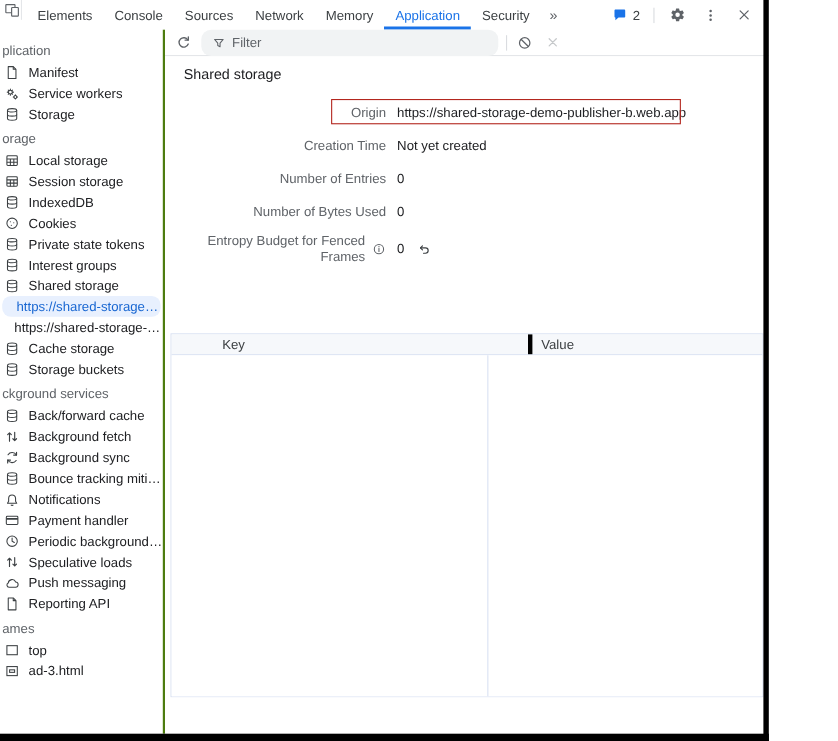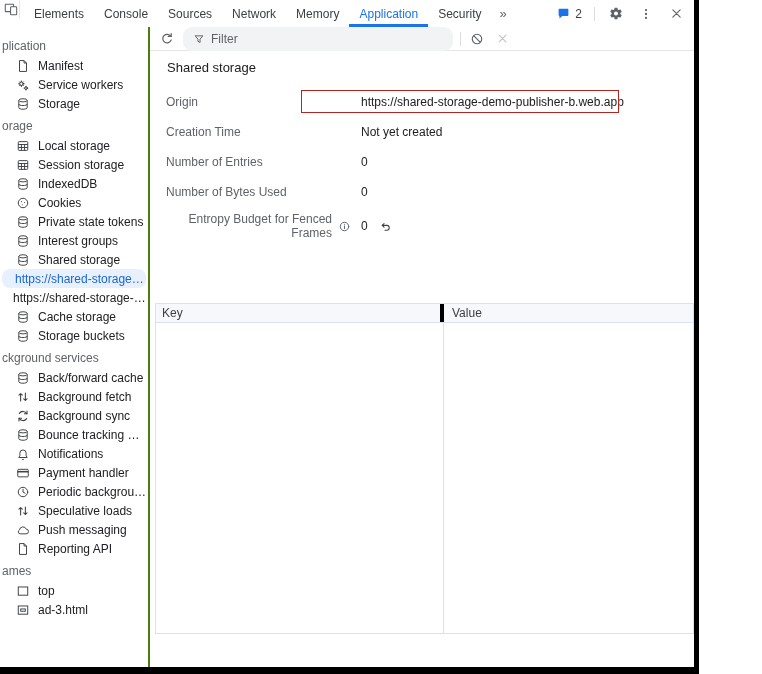--- a/index.html
+++ b/index.html
@@ -20,50 +20,50 @@
   .issues { display:flex; align-items:center; gap:5px; color:#3c4043; }
   .icon-btn { display:flex; align-items:center; justify-content:center; width:18px; height:18px; cursor:default; }
   .vsep { width:1px; height:14px; background:#dadce0; }
 
   
   .body { display:flex; height:640px; }
   .sidebar { width:150px; flex:0 0 150px; border-right:2px solid #4d7c0f; padding-top:10px;
              overflow:hidden; }
   .section-header { margin-top:4px; height:19px; line-height:19px; padding-left:2px; color:#5f6368; white-space:nowrap; }
   .section-header.first { margin-top:0; }
-  .tree-item { display:flex; align-items:center; height:19px; gap:8px; padding-left:16px;
+  .tree-item { display:flex; align-items:center; height:19px; gap:8px; padding-left:4px;
                white-space:nowrap; cursor:default; }
   .tree-item.child { padding-left:13px; }
   .tree-item.selected { background:#e8f0fe; border-radius:8px; margin:0 2px; color:#1967d2; }
   .tree-label { overflow:hidden; text-overflow:ellipsis; }
 
   
   .main { flex:1; display:flex; flex-direction:column; background:#fff; min-width:0; }
   .main-toolbar { height:24px; flex:0 0 24px; border-bottom:1px solid #e4e6e9; display:flex;
                   align-items:center; padding:0 8px; gap:7px; }
   .filter-pill { width:270px; height:17px; background:#f1f3f4; border-radius:9px; display:flex;
                  align-items:center; padding:12px 9px; gap:5px; }
   .filter-pill input { flex:1; border:none; outline:none; background:transparent; font:12px "Liberation Sans",sans-serif; color:#202124; }
   .filter-pill input::placeholder { color:#5f6368; }
   .dim { opacity:.45; }
 
   .main-title { font-size:13px; font-weight:400; color:#202124; padding:9px 0 0 17px; line-height:16px; }
 
   .metadata { padding:16px 0 0 16px; }
   .md-row { position:relative; display:grid; grid-template-columns:185px auto; column-gap:10px;
             height:20px; align-items:center; margin-bottom:10px; }
-  .md-label { display:flex; align-items:center; gap:5px; color:#5f6368; text-align:right; }
+  .md-label { display:flex; justify-content:flex-end; align-items:center; gap:5px; color:#5f6368; text-align:right; }
   .md-value { display:flex; align-items:center; gap:11px; color:#202124; }
   .red-box { position:absolute; left:135px; top:-2px; width:318px; height:23px;
              border:1.5px solid #b3261e; pointer-events:none; }
 
   .datagrid { margin:61px 5px 0 5px; border:1px solid #d9e1f2; height:331px; display:flex; flex-direction:column; }
   .dg-header { height:19px; flex:0 0 19px; background:#f6f8fb; border-bottom:1px solid #d9e1f2; display:flex; }
   .dg-col { padding:2px 6px; color:#3c4043; }
-  .dg-col.key { width:288px; flex:0 0 288px; border-right:4px solid #000000; }
+  .dg-col.key { width:288px; flex:0 0 288px; border-right:4px solid #000000;margin-left:40px; }
   .dg-col.value { flex:1; padding-left:8px; }
   .dg-body { flex:1; position:relative; background:#fff; }
   .dg-divider { position:absolute; left:287px; top:0; bottom:0; width:1px; background:#d9e1f2; }
 
   .footer-space { flex:1; background:#fff; }
 
   
   .edge-right { position:absolute; top:0; right:0; width:5px; height:674px; background:#000; z-index:10; }
   .edge-bottom { position:absolute; left:0; bottom:0; width:762px; height:7px; background:#000; z-index:10; }
 

